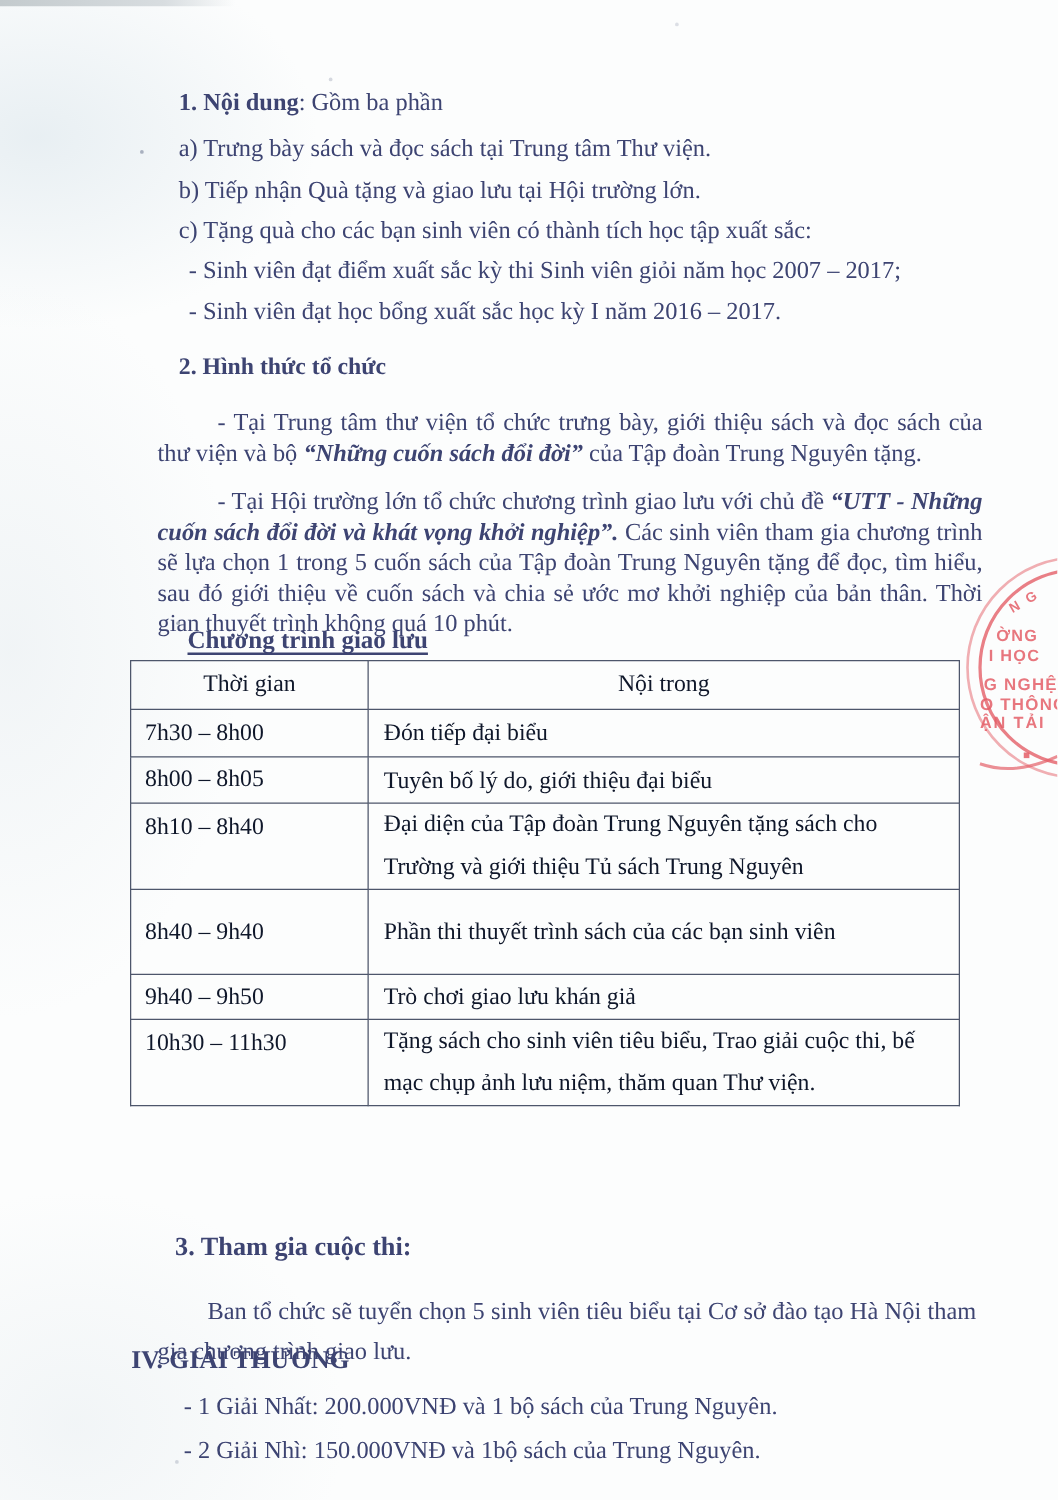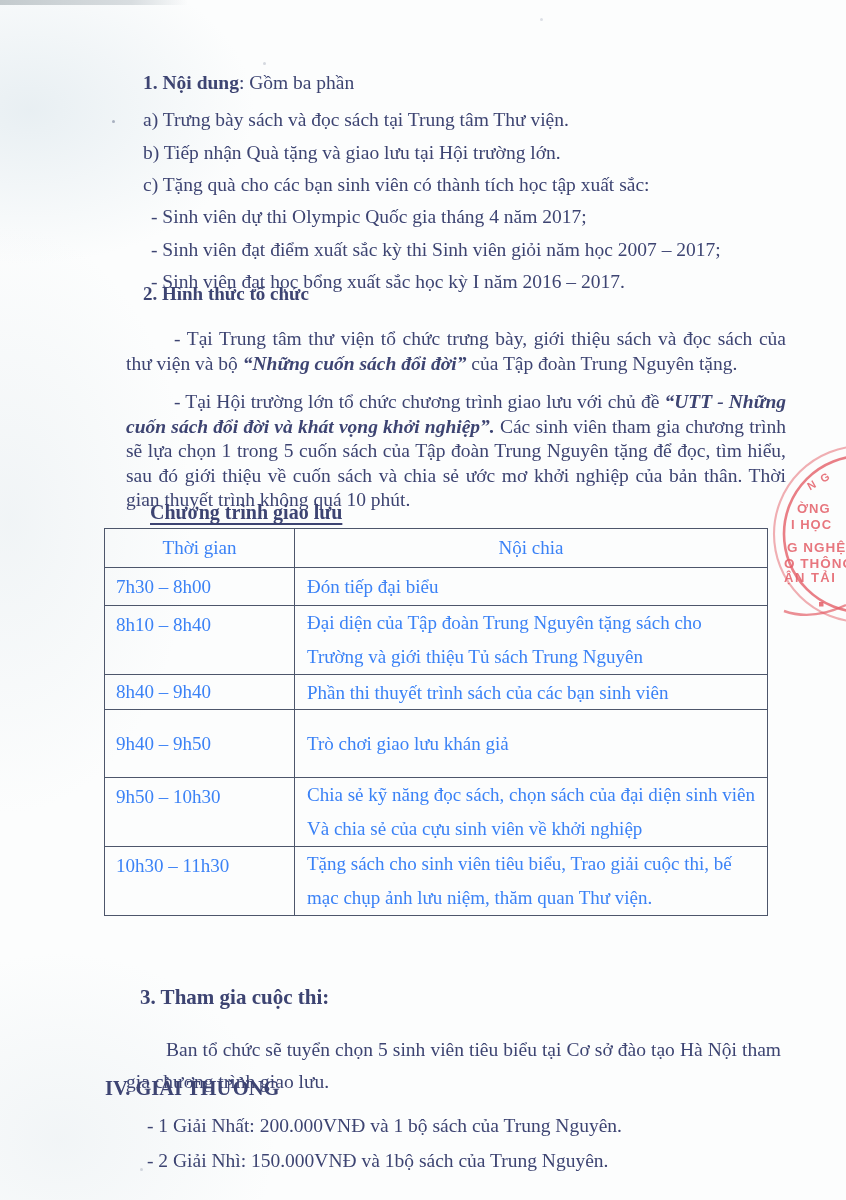--- a/index.html
+++ b/index.html
@@ -30,21 +30,21 @@
   #s2-heading{left:143px;top:283px;font-size:19px;}
   .para{position:absolute;left:108px;width:660px;margin:18px;font-size:19.5px;
         line-height:24.6px;text-align:justify;}
   #s2-p1{top:309px;text-indent:48px;}
   #s2-p2{top:372px;text-indent:48px;}
 
   
   #schedule-title{left:150px;top:501px;font-size:20px;text-decoration:underline;
                   text-decoration-thickness:2px;text-underline-offset:4px;}
   table#schedule{position:absolute;left:104px;top:528px;width:664px;
-                 border-collapse:collapse;table-layout:fixed;color:#3b82f6;}
+                 border-collapse:collapse;table-layout:fixed;color:#0f172a;}
   #schedule th,#schedule td{border:1.6px solid #4d566b;font-size:19px;
                  font-weight:normal;vertical-align:middle;padding:0;}
   #schedule th{height:38px;text-align:center;}
   #schedule col.c-time{width:190px;}
   #schedule td.time{padding-left:11px;}
   #schedule td.content{padding-left:12px;padding-right:8px;white-space:pre-line;line-height:25px;}
   #schedule tr.double td.content{line-height:34px;text-align:justify;}
   #schedule tbody tr:nth-child(1){height:38px;}
   #schedule tbody tr:nth-child(2){height:37px;}
   #schedule tbody tr:nth-child(3){height:35px;}
@@ -76,63 +76,61 @@
 
 <div class="abs line" id="s1-heading">
   <span class="b">1. Nội dung</span><span>: Gồm ba phần</span>
 </div>
 <div class="abs" id="s1-items">
   <div class="line">a) Trưng bày sách và đọc sách tại Trung tâm Thư viện.</div>
   <div class="line">b) Tiếp nhận Quà tặng và giao lưu tại Hội trường lớn.</div>
   <div class="line">c) Tặng quà cho các bạn sinh viên có thành tích học tập xuất sắc:</div>
 </div>
 <div class="abs" id="s1-subitems">
-  <div class="line">- Sinh viên dự thi Olympic Quốc gia tháng 4 năm 2017;</div>
   <div class="line">- Sinh viên đạt điểm xuất sắc kỳ thi Sinh viên giỏi năm học 2007 – 2017;</div>
   <div class="line">- Sinh viên đạt học bổng xuất sắc học kỳ I năm 2016 – 2017.</div>
 </div>
 
 <div class="abs b line" id="s2-heading">2. Hình thức tổ chức</div>
 <p class="para" id="s2-p1"><span>- Tại Trung tâm thư viện tổ chức trưng bày, giới thiệu sách và đọc sách của thư viện và bộ </span><span class="bi">“Những cuốn sách đổi đời”</span><span> của Tập đoàn Trung Nguyên tặng.</span></p>
 <p class="para" id="s2-p2"><span>- Tại Hội trường lớn tổ chức chương trình giao lưu với chủ đề </span><span class="bi">“UTT - Những cuốn sách đổi đời và khát vọng khởi nghiệp”.</span><span> Các sinh viên tham gia chương trình sẽ lựa chọn 1 trong 5 cuốn sách của Tập đoàn Trung Nguyên tặng để đọc, tìm hiểu, sau đó giới thiệu về cuốn sách và chia sẻ ước mơ khởi nghiệp của bản thân. Thời gian thuyết trình không quá 10 phút.</span></p>
 
 <div class="abs b line" id="schedule-title">Chương trình giao lưu</div>
 <table id="schedule">
   <colgroup>
       <col class="c-time">
       <col class="c-content">
     </colgroup>
   <thead>
     <tr>
       <th>Thời gian</th>
-      <th>Nội chia</th>
+      <th>Nội trong</th>
     </tr>
   </thead>
   <tbody>
     <tr>
         <td class="time">7h30 – 8h00</td>
         <td class="content">Đón tiếp đại biểu</td>
+      </tr>
+    <tr>
+        <td class="time">8h00 – 8h05</td>
+        <td class="content">Tuyên bố lý do, giới thiệu đại biểu</td>
       </tr>
     <tr class="double">
         <td class="time" style="vertical-align:top;padding-top:8px;">8h10 – 8h40</td>
         <td class="content">Đại diện của Tập đoàn Trung Nguyên tặng sách cho
 Trường và giới thiệu Tủ sách Trung Nguyên</td>
       </tr>
     <tr>
         <td class="time">8h40 – 9h40</td>
         <td class="content">Phần thi thuyết trình sách của các bạn sinh viên</td>
       </tr>
     <tr>
         <td class="time">9h40 – 9h50</td>
         <td class="content">Trò chơi giao lưu khán giả</td>
-      </tr>
-    <tr class="double">
-        <td class="time" style="vertical-align:top;padding-top:8px;">9h50 – 10h30</td>
-        <td class="content">Chia sẻ kỹ năng đọc sách, chọn sách của đại diện sinh viên
-Và chia sẻ của cựu sinh viên về khởi nghiệp</td>
       </tr>
     <tr class="double">
         <td class="time" style="vertical-align:top;padding-top:8px;">10h30 – 11h30</td>
         <td class="content">Tặng sách cho sinh viên tiêu biểu, Trao giải cuộc thi, bế
 mạc chụp ảnh lưu niệm, thăm quan Thư viện.</td>
       </tr>
   </tbody>
 </table>
 
 <div class="abs b line" id="s3-heading">3. Tham gia cuộc thi:</div>

